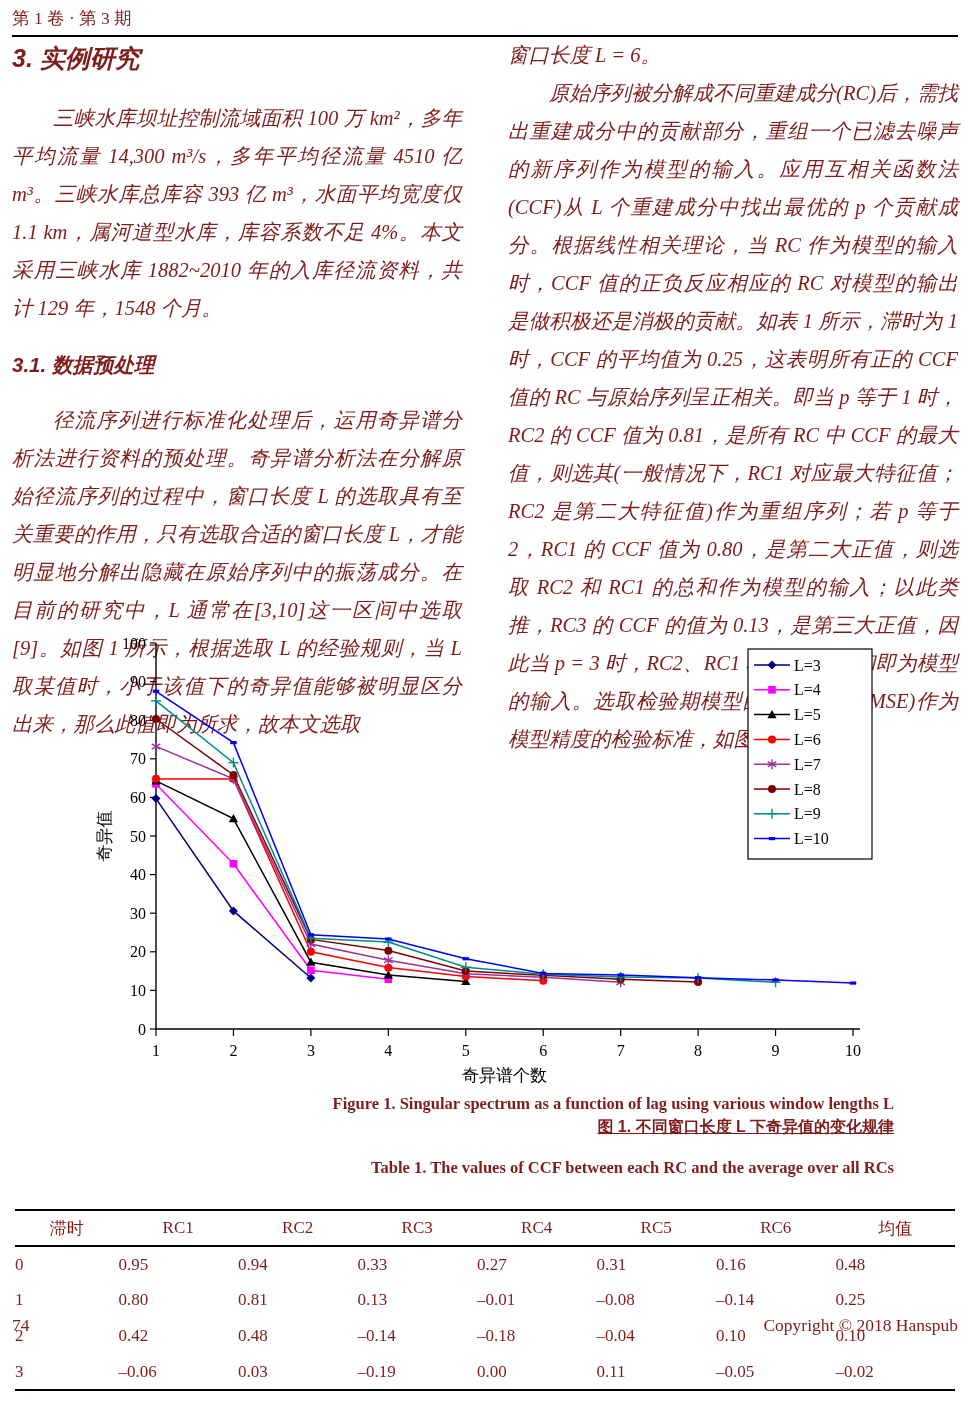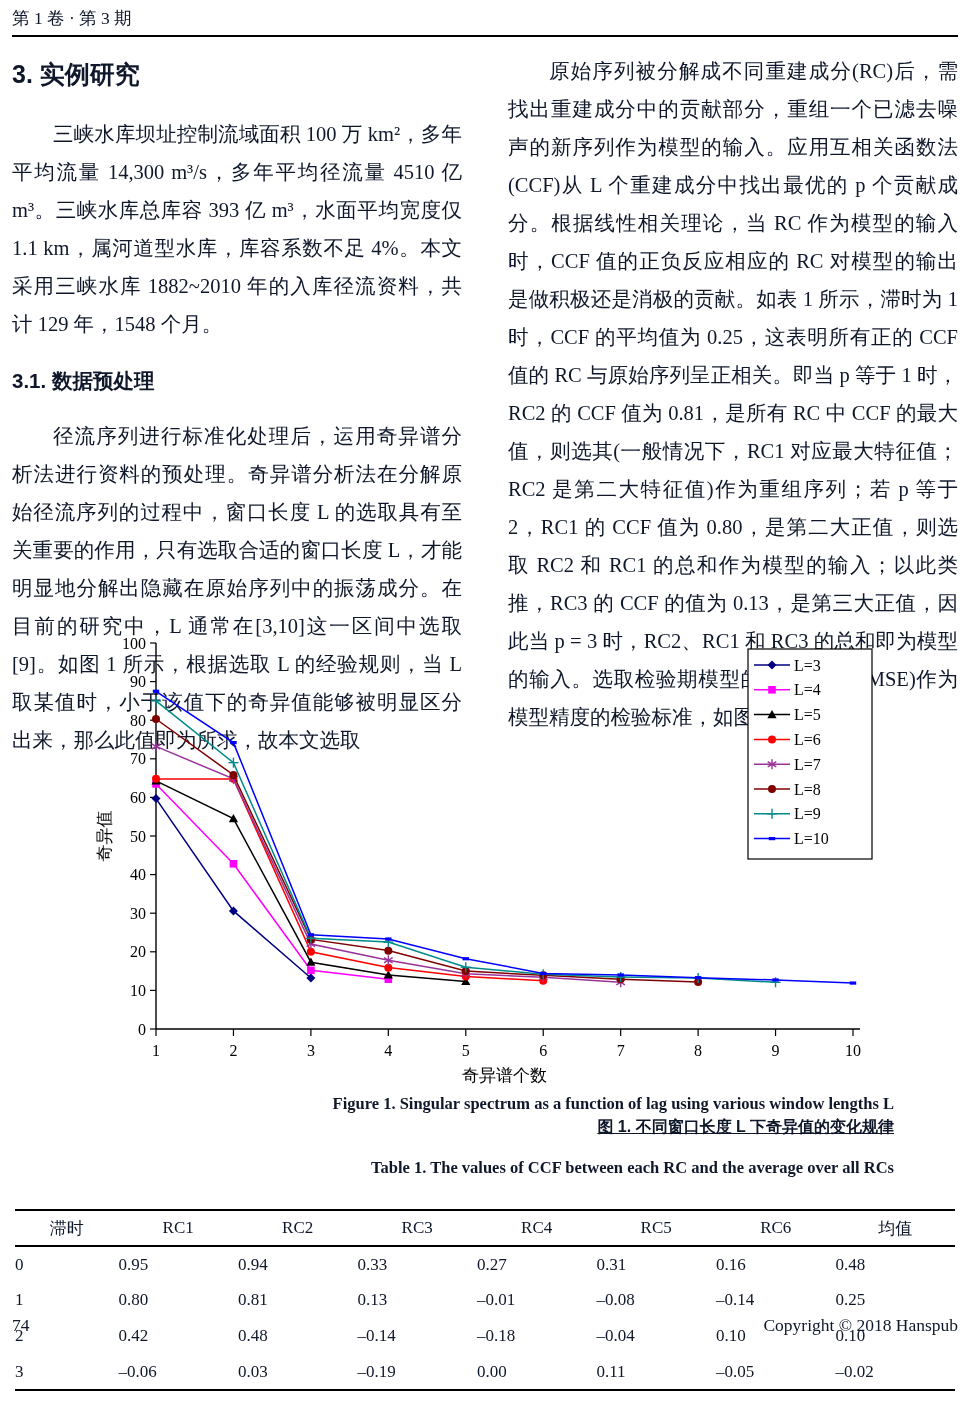--- a/index.html
+++ b/index.html
@@ -1,33 +1,33 @@
 <!DOCTYPE html>
 <html><head>
 <meta charset="utf-8">
 <style>
   * { margin:0; padding:0; box-sizing:border-box; }
   html,body { background:#ffffff; }
   .page {
     position:relative; width:970px; height:1414px; margin:0 auto;
     background:#ffffff; overflow:hidden;
-    font-family:"Liberation Serif","DejaVu Serif",serif; color:#0f172a;
+    font-family:"Liberation Serif","DejaVu Serif",serif; color:#7f1d1d;
   }
   
   .header {
     position:absolute; top:6px; left:12px; right:12px;
     border-bottom:2px solid #000; padding-bottom:5px;
     font-size:17.5px; display:flex; align-items:baseline;
   }
   .header .issue { white-space:nowrap; }
   .header .running-title { margin-left:96px; white-space:nowrap; }
   
   .columns {
-    position:absolute; top:52px; left:12px; width:946px;
-    display:flex; gap:46px;
+    position:absolute; top:36px; left:12px; width:946px;
+    display:flex; gap:46px;font-style:italic;
   }
   .col { width:450px; }
   .col h2 { font-family:"Liberation Sans","DejaVu Sans",sans-serif; font-size:25px; font-weight:bold; margin:6px 0 24px 0; }
   .col h3 { font-family:"Liberation Sans","DejaVu Sans",sans-serif; font-size:20.5px; font-weight:bold; margin:24px 0 22px 0; }
   .col p  {
     font-size:20.5px; line-height:38px; text-align:justify;
     text-justify:inter-ideograph; margin:0;
   }
   .col p.indent { text-indent:2em; }
   
@@ -69,20 +69,21 @@
   </div>
 
   <div class="columns">
     <div class="col">
       <h2>3. 实例研究</h2>
       <p class="indent">三峡水库坝址控制流域面积 100 万 km²，多年平均流量 14,300 m³/s，多年平均径流量 4510 亿 m³。三峡水库总库容 393 亿 m³，水面平均宽度仅 1.1 km，属河道型水库，库容系数不足 4%。本文采用三峡水库 1882~2010 年的入库径流资料，共计 129 年，1548 个月。</p>
       <h3>3.1. 数据预处理</h3>
       <p class="indent">径流序列进行标准化处理后，运用奇异谱分析法进行资料的预处理。奇异谱分析法在分解原始径流序列的过程中，窗口长度 L 的选取具有至关重要的作用，只有选取合适的窗口长度 L，才能明显地分解出隐藏在原始序列中的振荡成分。在目前的研究中，L 通常在[3,10]这一区间中选取[9]。如图 1 所示，根据选取 L 的经验规则，当 L 取某值时，小于该值下的奇异值能够被明显区分出来，那么此值即为所求，故本文选取</p>
     </div>
     <div class="col">
+      <p>窗口长度 L = 6。</p>
       <p class="indent">原始序列被分解成不同重建成分(RC)后，需找出重建成分中的贡献部分，重组一个已滤去噪声的新序列作为模型的输入。应用互相关函数法(CCF)从 L 个重建成分中找出最优的 p 个贡献成分。根据线性相关理论，当 RC 作为模型的输入时，CCF 值的正负反应相应的 RC 对模型的输出是做积极还是消极的贡献。如表 1 所示，滞时为 1 时，CCF 的平均值为 0.25，这表明所有正的 CCF 值的 RC 与原始序列呈正相关。即当 p 等于 1 时，RC2 的 CCF 值为 0.81，是所有 RC 中 CCF 的最大值，则选其(一般情况下，RC1 对应最大特征值；RC2 是第二大特征值)作为重组序列；若 p 等于 2，RC1 的 CCF 值为 0.80，是第二大正值，则选取 RC2 和 RC1 的总和作为模型的输入；以此类推，RC3 的 CCF 的值为 0.13，是第三大正值，因此当 p = 3 时，RC2、RC1 和 RC3 的总和即为模型的输入。选取检验期模型的均方误差(RMSE)作为模型精度的检验标准，如图 2，</p>
     </div>
   </div>
 
   <div class="chart-wrap">
     <svg id="chart-svg" width="800" height="455" viewBox="0 0 800 455" xmlns="http://www.w3.org/2000/svg">
         <line x1="68" y1="10" x2="68" y2="396" stroke="#000" stroke-width="1.4"></line>
         <line x1="68" y1="396" x2="772" y2="396" stroke="#000" stroke-width="1.4"></line>
         <line x1="62" y1="396" x2="68" y2="396" stroke="#000" stroke-width="1.2"></line>
         <text x="58" y="401.5" text-anchor="end" font-size="16" font-family="&quot;Liberation Serif&quot;,&quot;DejaVu Serif&quot;,serif" fill="#000">0</text>

